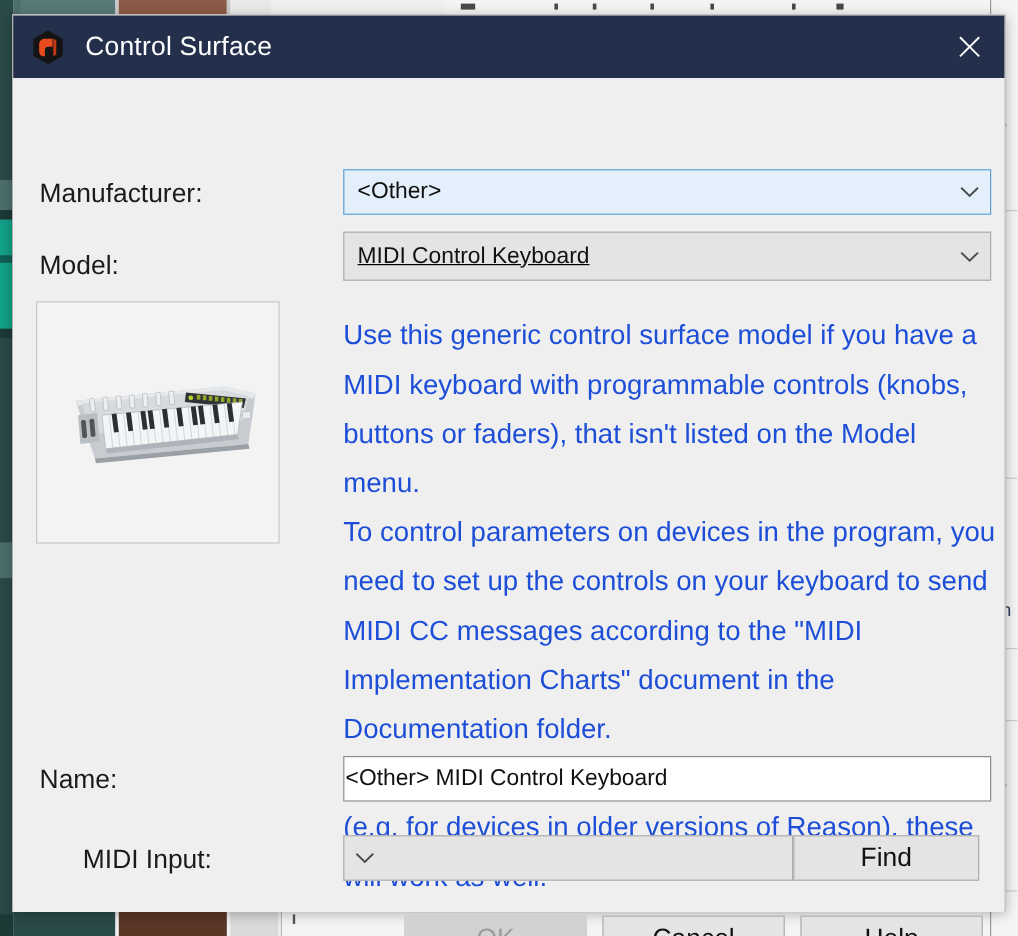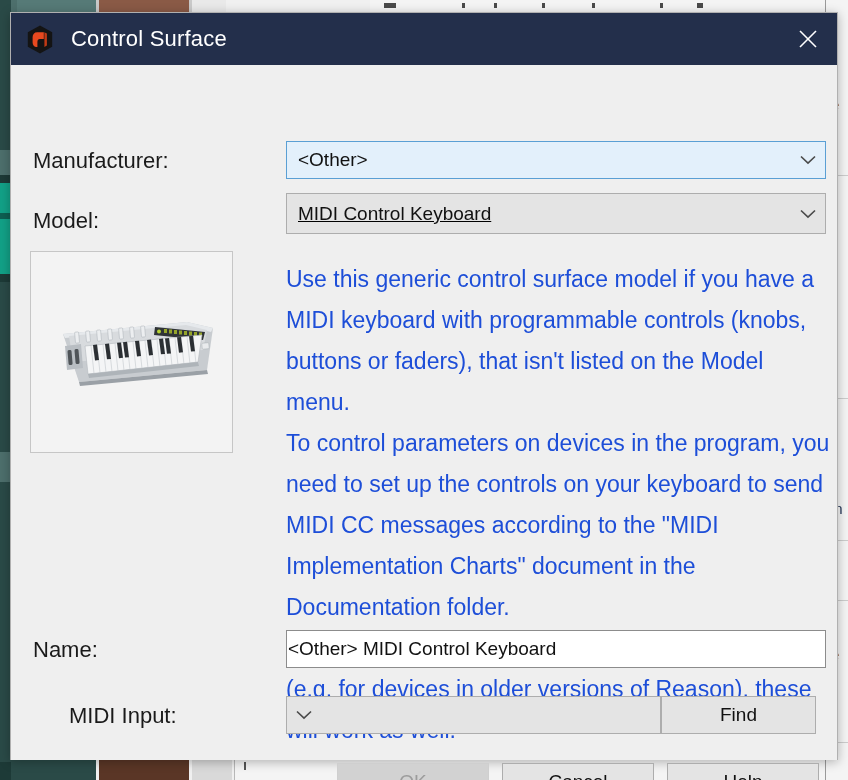--- a/index.html
+++ b/index.html
@@ -232,21 +232,21 @@
     line-height: 41px;
     white-space: pre-wrap;
   }
 
   
   .btn {
     position: absolute;
     box-sizing: border-box;
     background: #e4e4e4;
     border: 1px solid #adadad;
-    font-size: 19px;
+    font-size: 22px;
     color: #111;
     display: flex;
     align-items: center;
     justify-content: center;
     cursor: pointer;
     font-family: "Liberation Sans", sans-serif;
   }
   .btn.disabled {
     background: #d2d2d2;
     border: 1px solid #cfcfcf;

